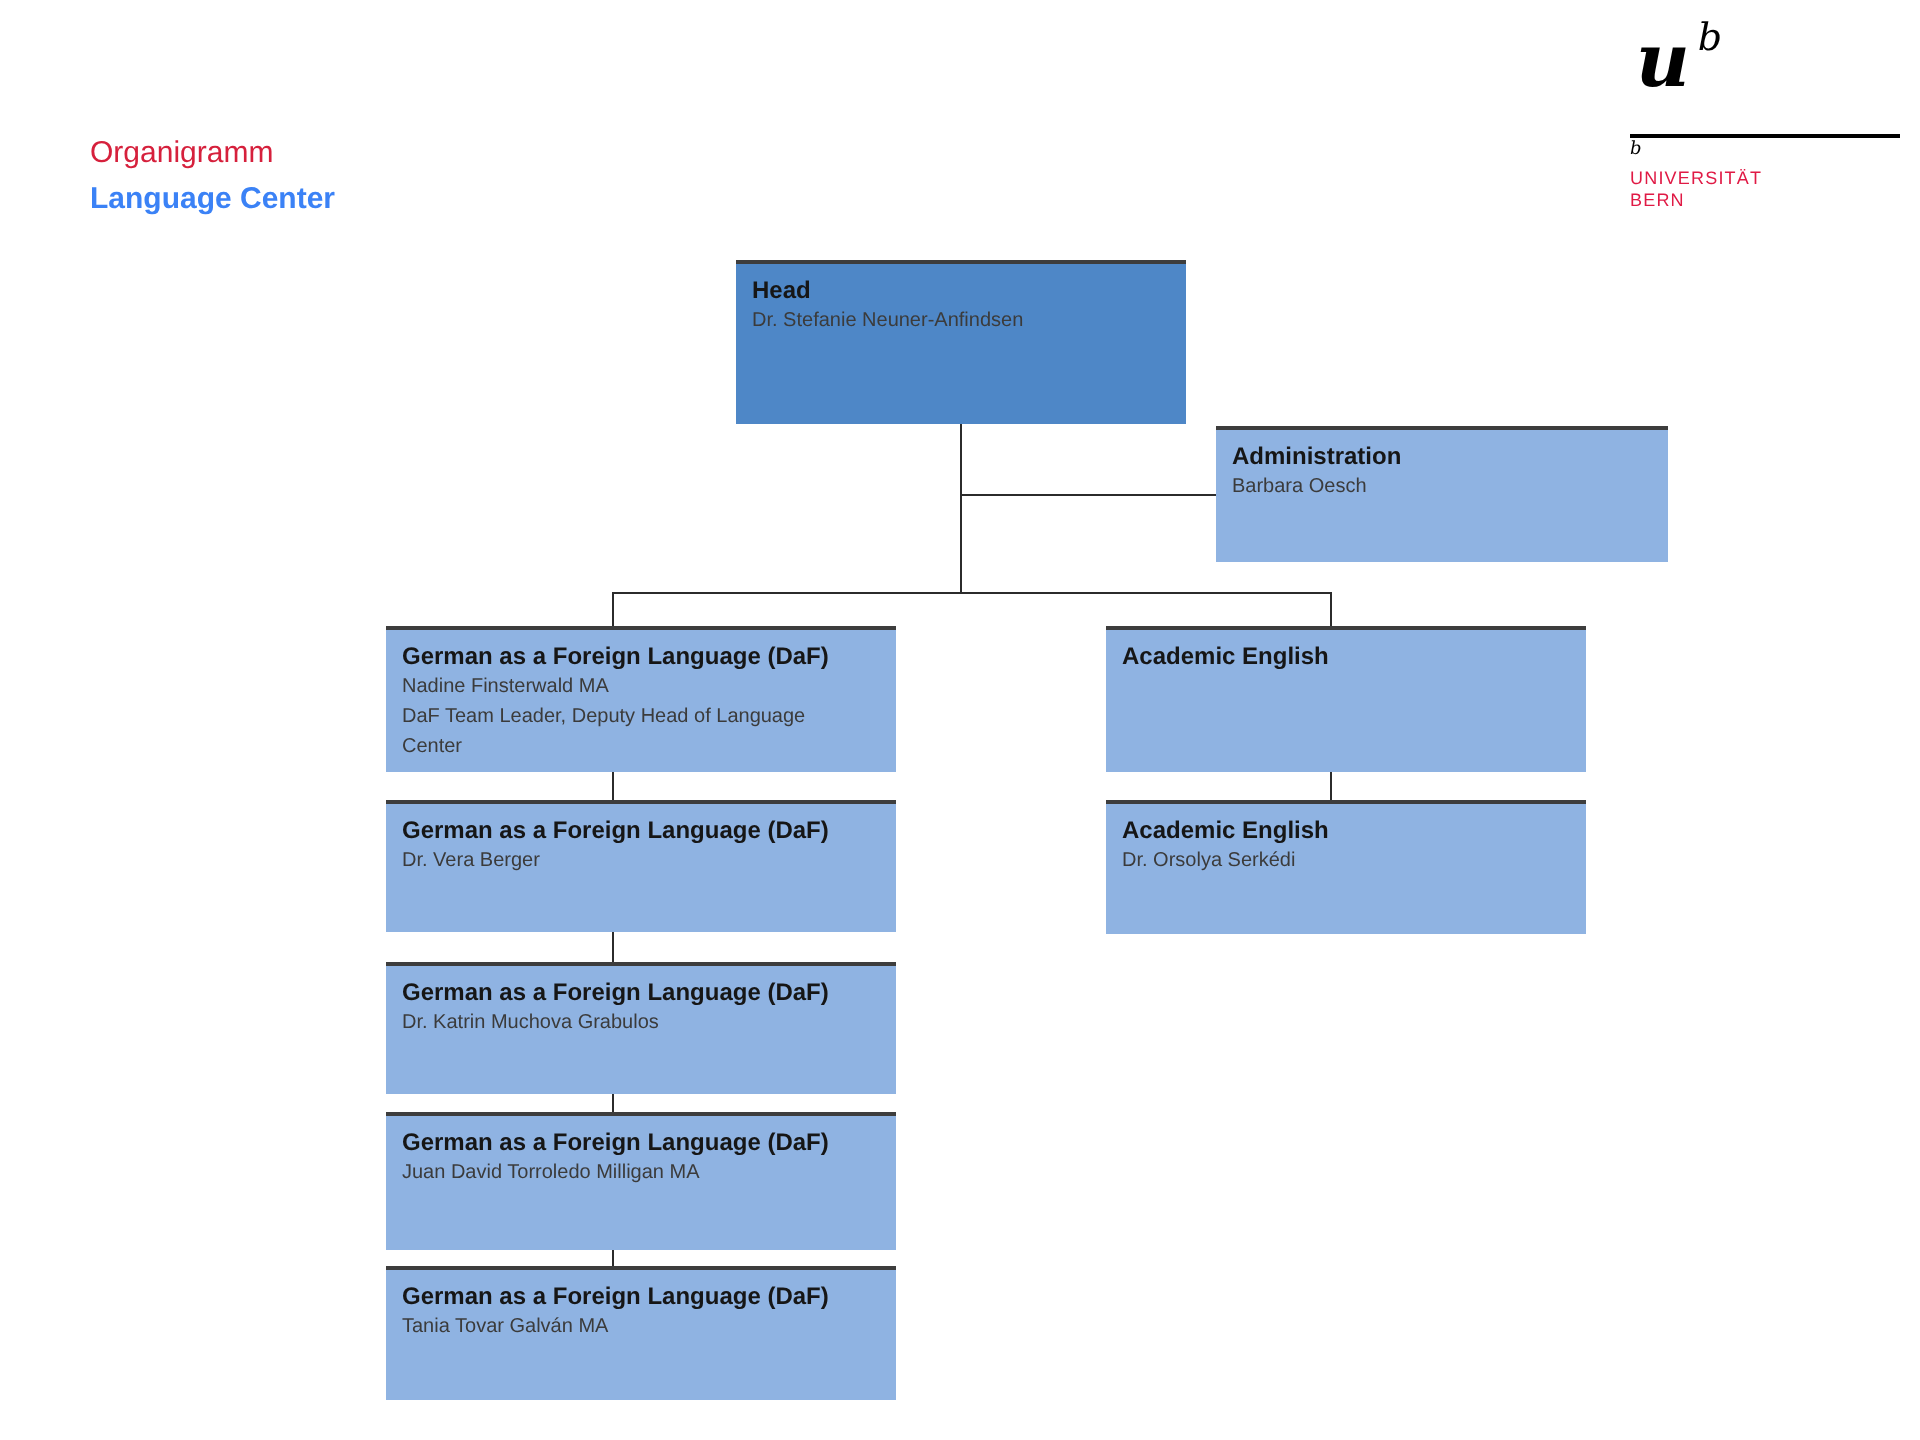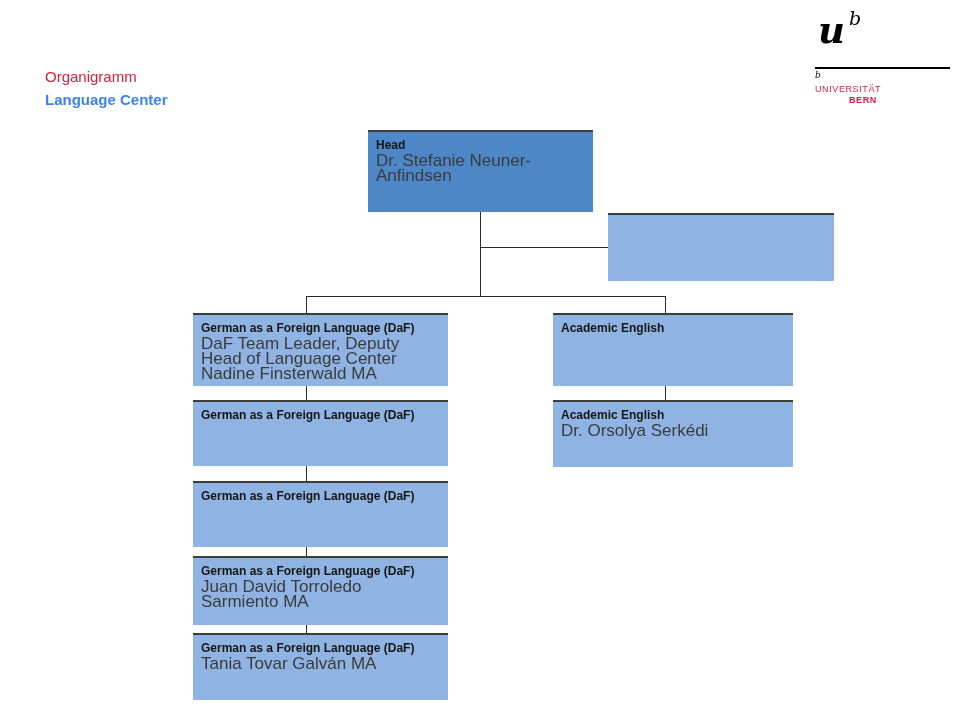--- a/index.html
+++ b/index.html
@@ -39,32 +39,32 @@
     position:absolute;left:2px;top:66px;
     font-family:"DejaVu Serif", serif;font-style:italic;
     font-size:9px;color:#000;
   }
   .logo-uni{
     position:absolute;left:2px;top:80px;
     font-size:9px;font-weight:normal;letter-spacing:0.6px;color:var(--logo_red);
   }
   .logo-bern{
     position:absolute;left:2px;top:91px;
-    font-size:9px;font-weight:bold;letter-spacing:0.6px;color:var(--logo_red);margin-left:34px;
+    font-size:9px;font-weight:normal;letter-spacing:0.6px;color:var(--logo_red);
   }
 
   
   .node{
     position:absolute;box-sizing:border-box;
     background:var(--node_fill);
     border-top:2px solid var(--node_border);
     padding:5px 23px 0 8px;
   }
   .node-title{font-size:12px;font-weight:bold;color:#161616;line-height:16px;}
-  .node-line{font-size:17px;color:#3b3b3b;line-height:15px;}
+  .node-line{font-size:10px;color:#3b3b3b;line-height:15px;}
   .node.head{background:var(--node_head_fill);}
 
   .n-head {left:368px;top:130px;width:225px;height:82px;}
   .n-admin{left:608px;top:213px;width:226px;height:68px;}
   .n-daf1 {left:193px;top:313px;width:255px;height:73px;}
   .n-eng1 {left:553px;top:313px;width:240px;height:73px;}
   .n-daf2 {left:193px;top:400px;width:255px;height:66px;}
   .n-eng2 {left:553px;top:400px;width:240px;height:67px;}
   .n-daf3 {left:193px;top:481px;width:255px;height:66px;}
   .n-daf4 {left:193px;top:556px;width:255px;height:69px;}
@@ -111,48 +111,52 @@
   <div class="line line-v c-l3"></div>
   <div class="line line-v c-l4"></div>
   <div class="line line-v c-r1"></div>
 
   <div class="node head n-head">
     <div class="node-title">Head</div>
     <div class="node-line">Dr. Stefanie Neuner-Anfindsen</div>
   </div>
 
   <div class="node n-admin">
+    <div class="node-title">Administration</div>
+    <div class="node-line">Barbara Oesch</div>
   </div>
 
   <div class="node n-daf1">
     <div class="node-title">German as a Foreign Language (DaF)</div>
+    <div class="node-line">Nadine Finsterwald MA</div>
     <div class="node-line">DaF Team Leader, Deputy Head of Language Center</div>
-    <div class="node-line">Nadine Finsterwald MA</div>
   </div>
 
   <div class="node n-eng1">
     <div class="node-title">Academic English</div>
   </div>
 
   <div class="node n-daf2">
     <div class="node-title">German as a Foreign Language (DaF)</div>
+    <div class="node-line">Dr. Vera Berger</div>
   </div>
 
   <div class="node n-eng2">
     <div class="node-title">Academic English</div>
     <div class="node-line">Dr. Orsolya Serkédi</div>
   </div>
 
   <div class="node n-daf3">
     <div class="node-title">German as a Foreign Language (DaF)</div>
+    <div class="node-line">Dr. Katrin Muchova Grabulos</div>
   </div>
 
   <div class="node n-daf4">
     <div class="node-title">German as a Foreign Language (DaF)</div>
-    <div class="node-line">Juan David Torroledo Sarmiento MA</div>
+    <div class="node-line">Juan David Torroledo Milligan MA</div>
   </div>
 
   <div class="node n-daf5">
     <div class="node-title">German as a Foreign Language (DaF)</div>
     <div class="node-line">Tania Tovar Galván MA</div>
   </div>
 
 </div>
 
 </body></html>

